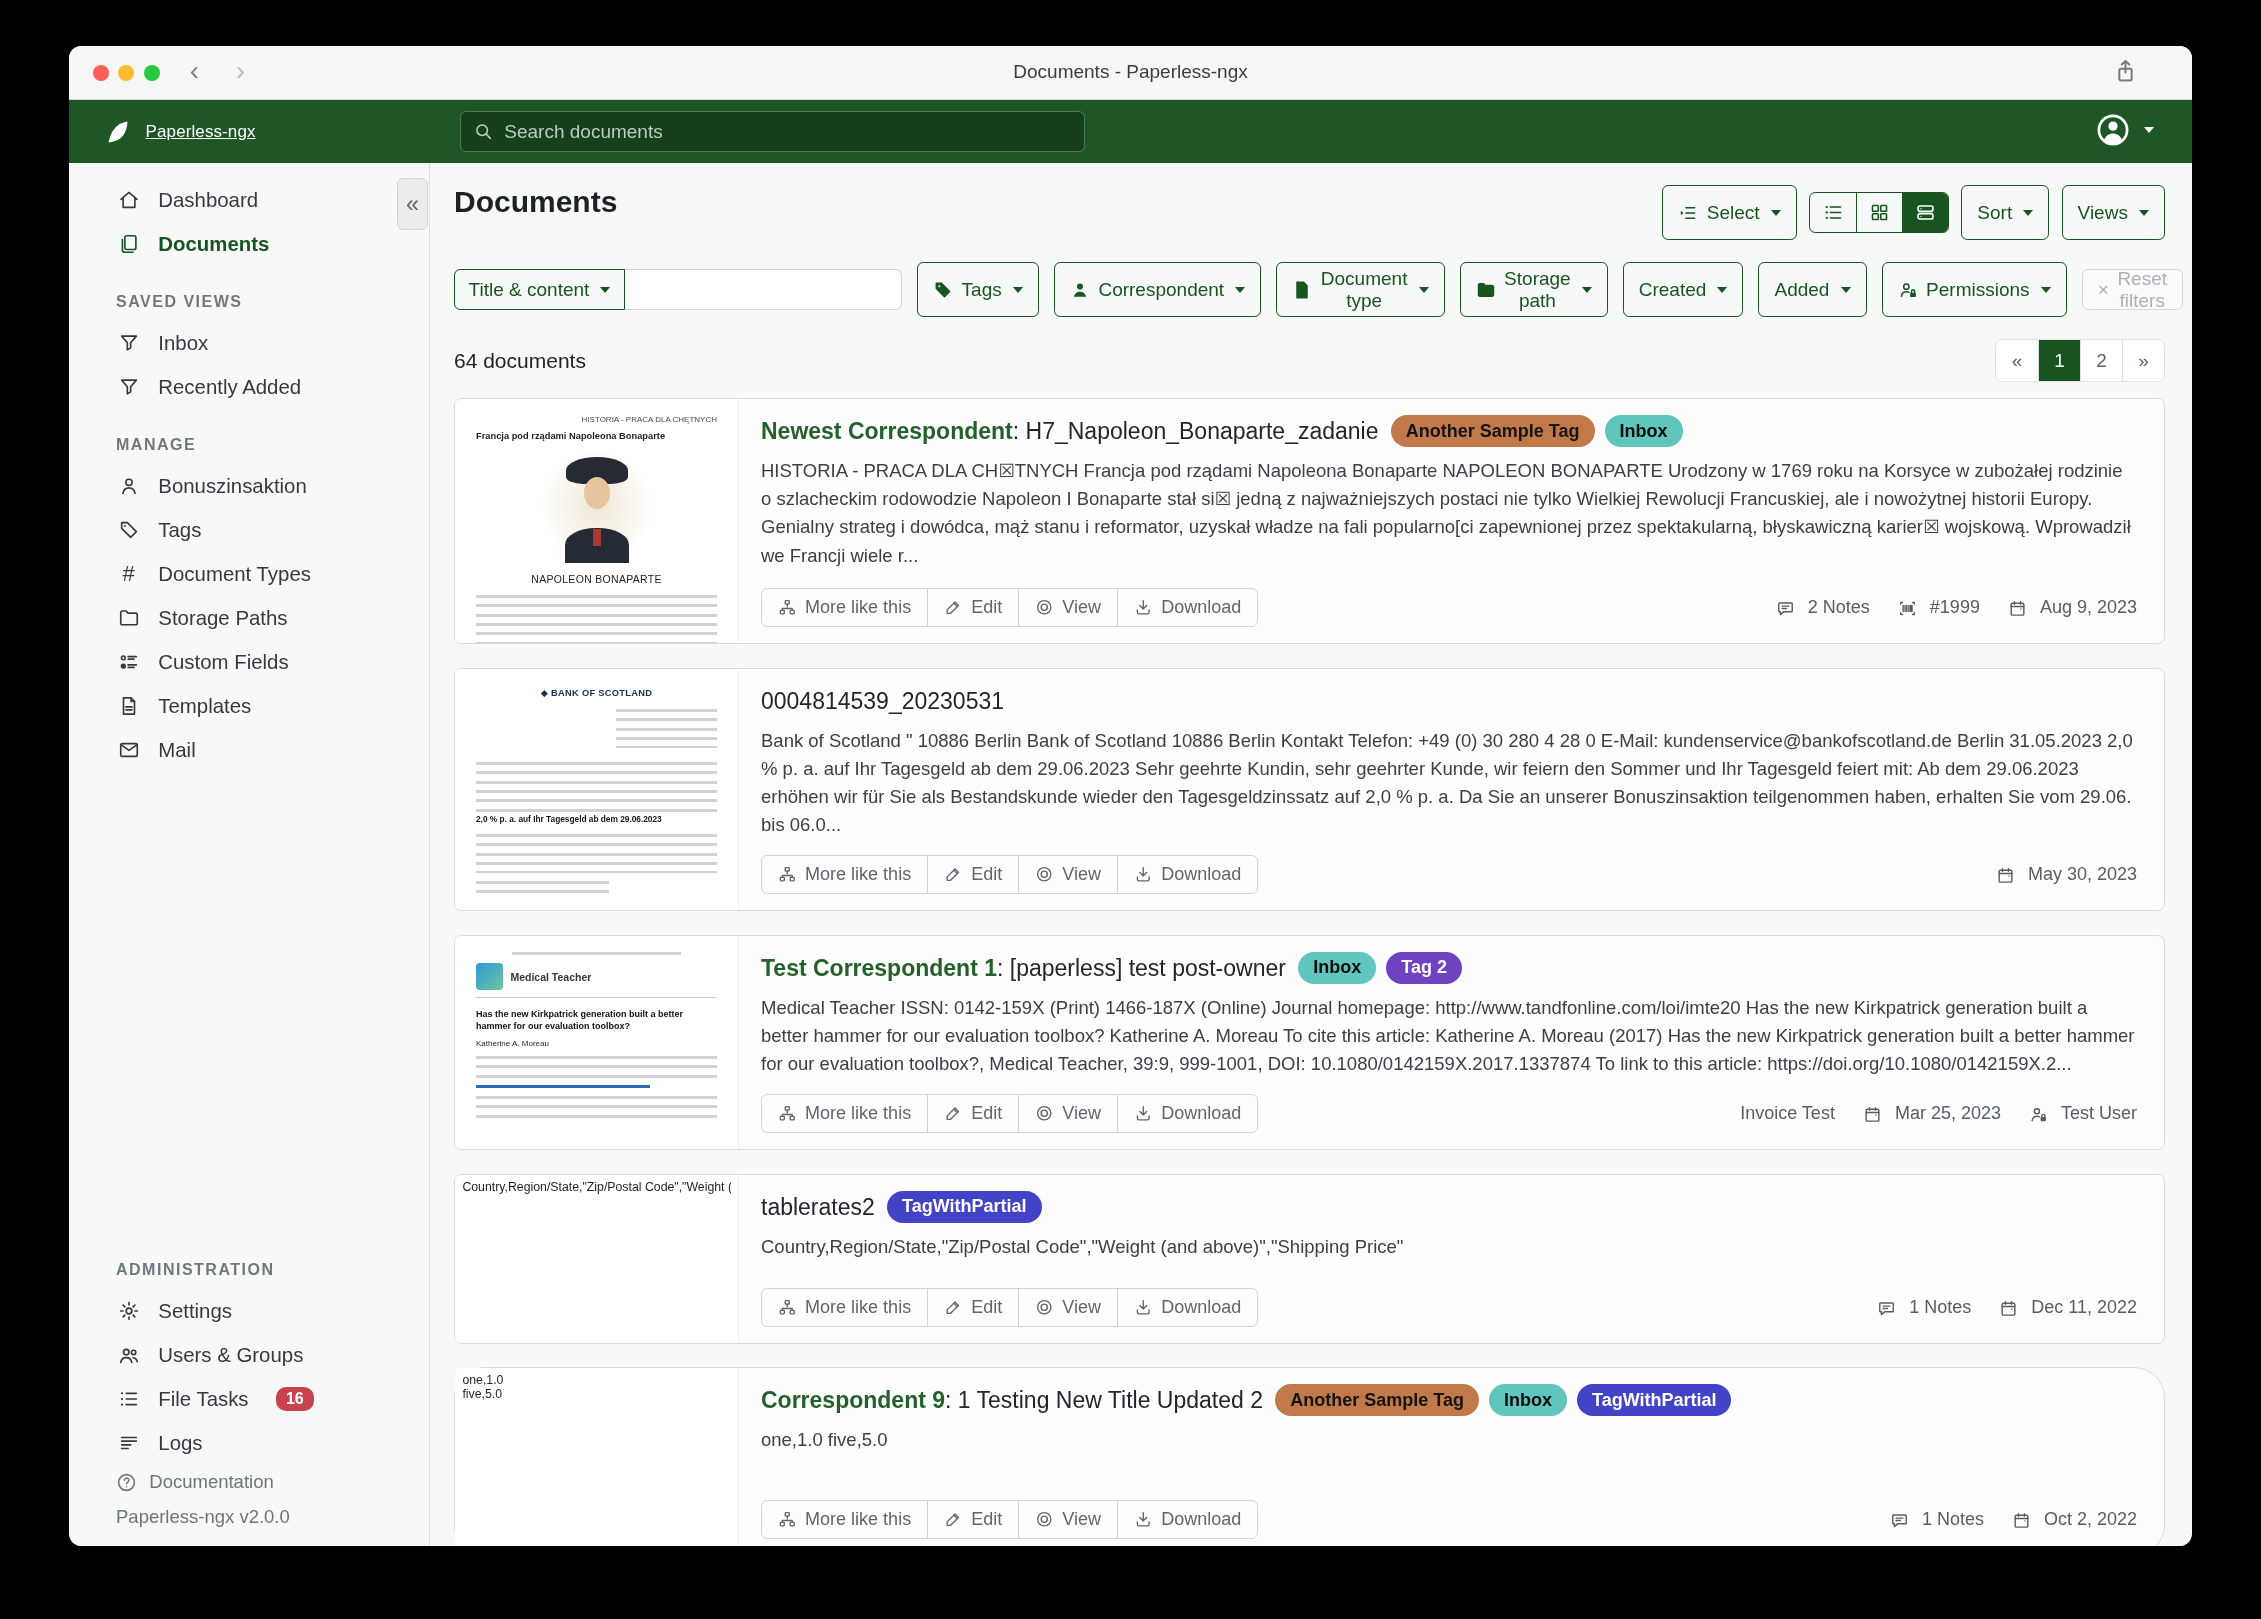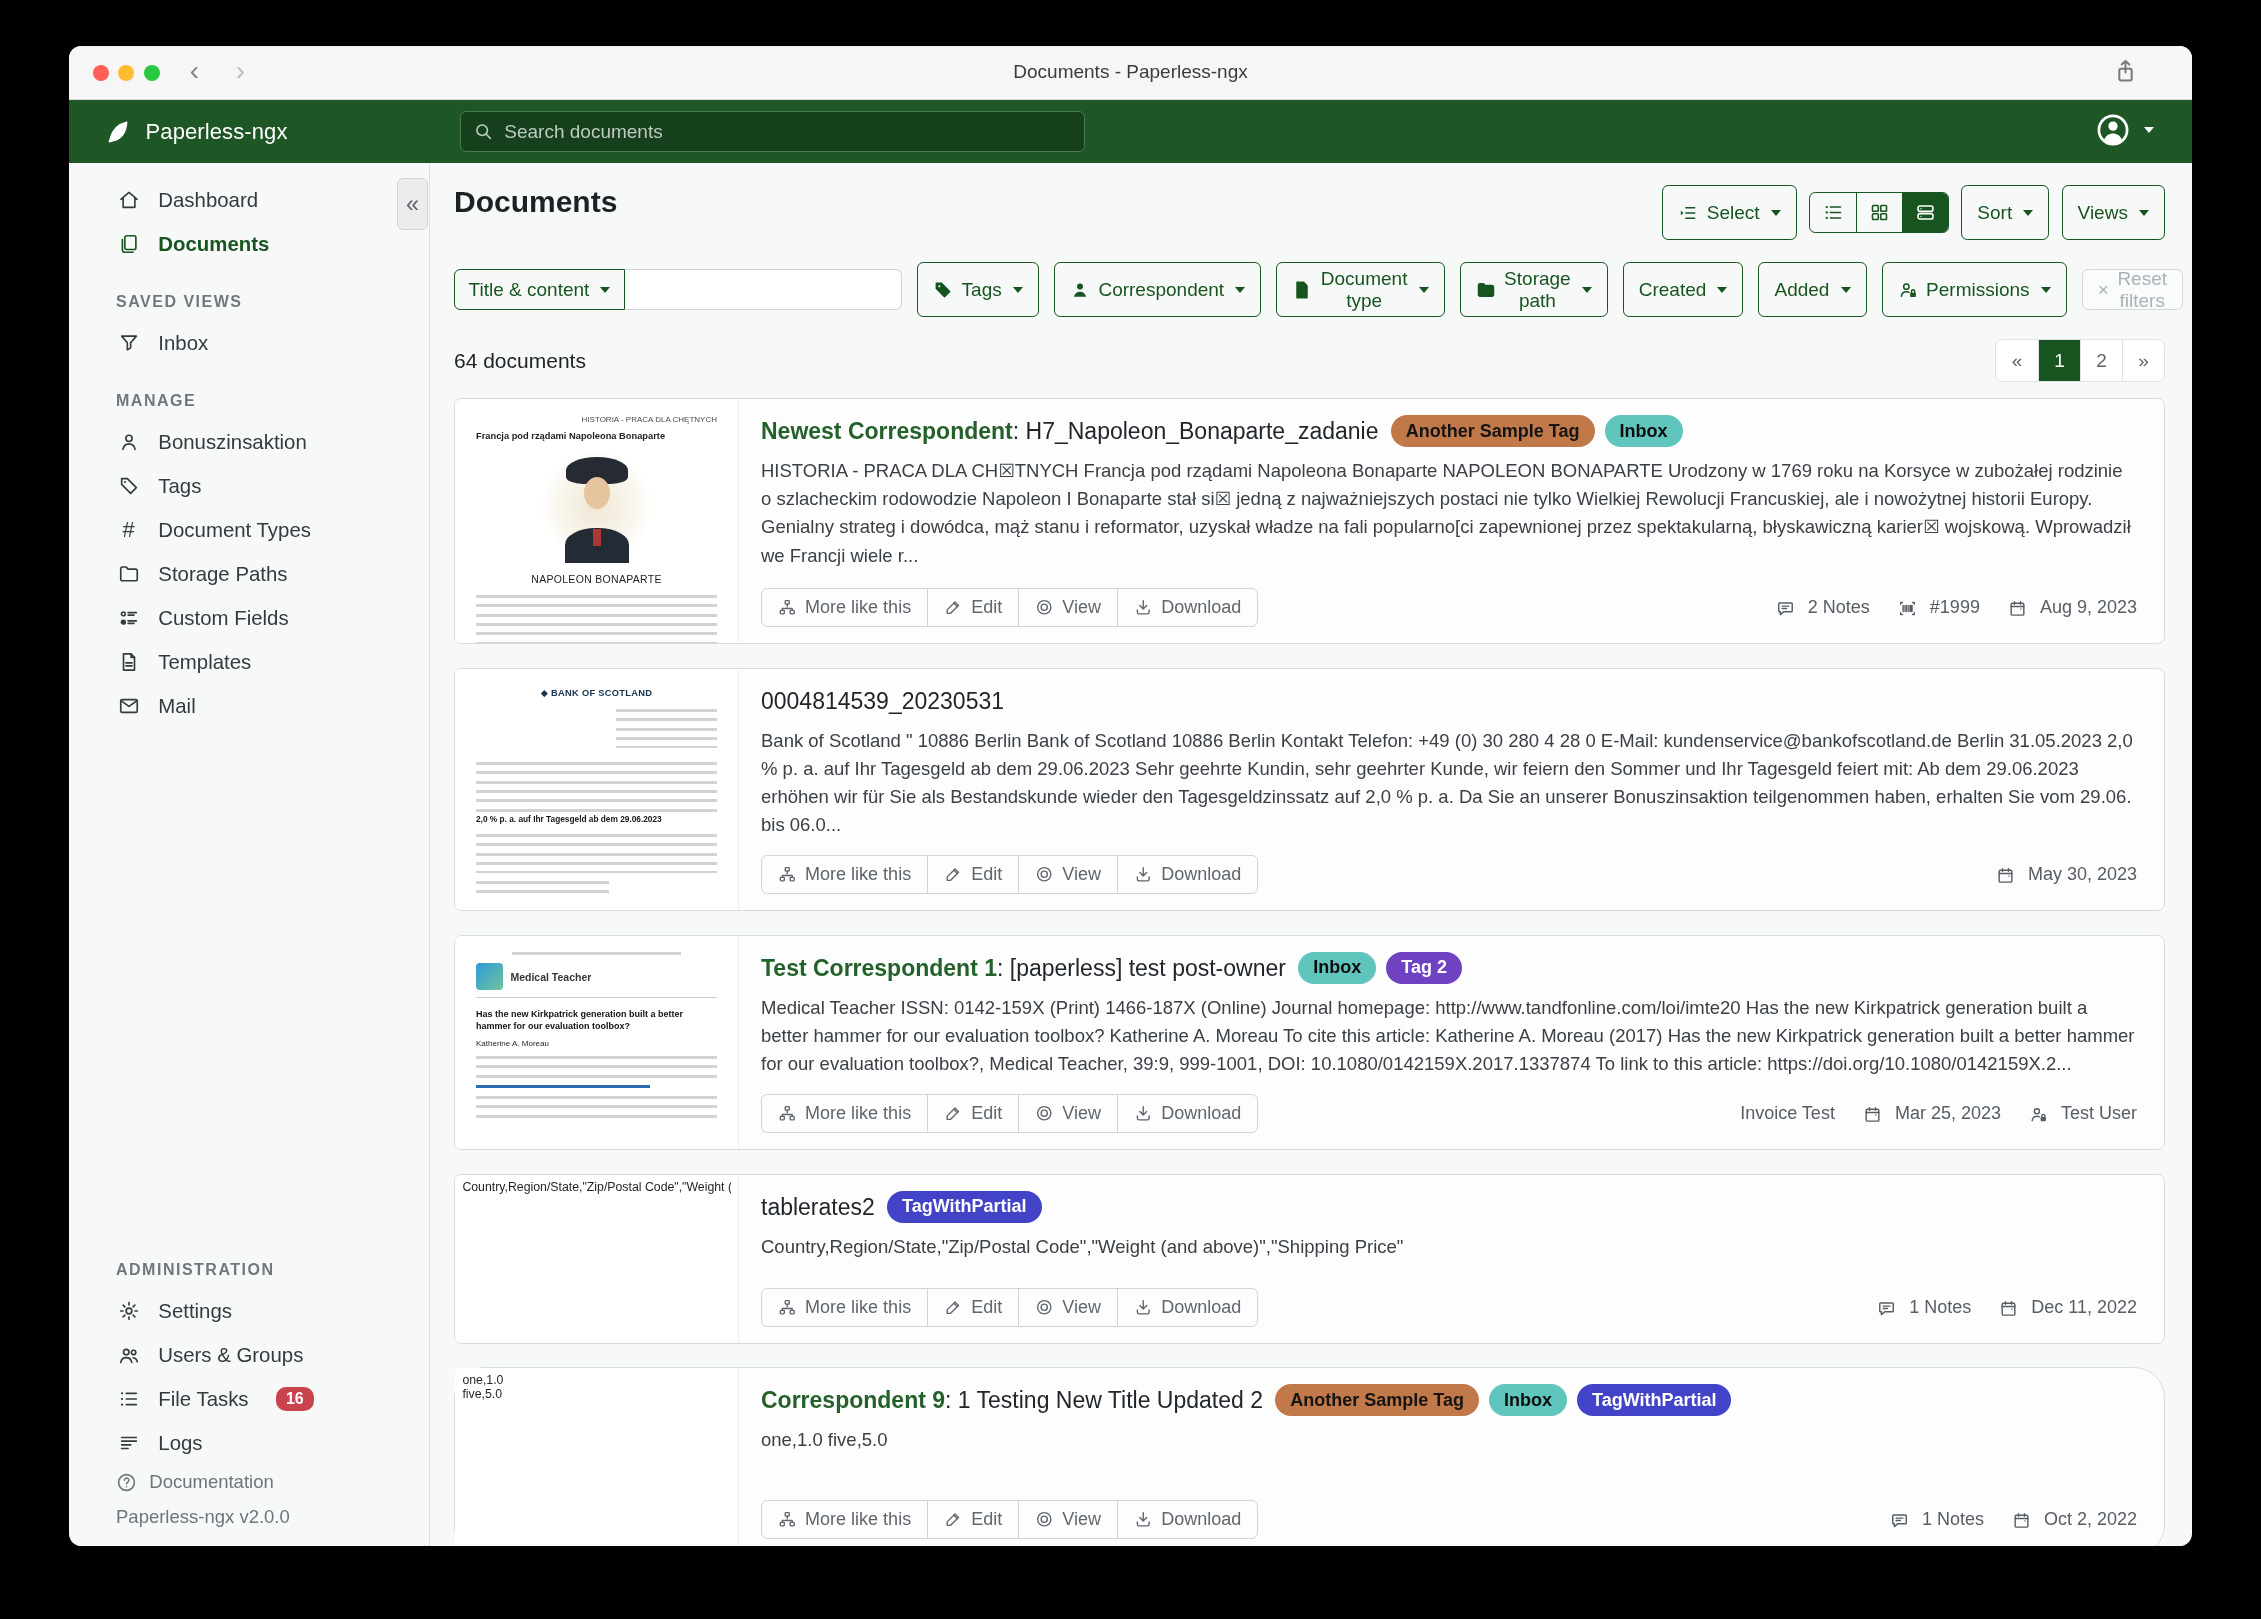--- a/index.html
+++ b/index.html
@@ -14,21 +14,21 @@
   .nav-arrow { position:absolute; top:8.6px; font-size:28px; color:#818181; width:31px; text-align:center; }
   .nav-back{ left:110px; } .nav-fwd{ left:156px; color:#bdbdbd; }
   .win-title { position:absolute; left:0; right:0; top:15px; text-align:center; font-size:19px; color:#3c3c3c; font-weight:500; }
   .share-ic { position:absolute; right:53px; top:12.3px; color:#7a7a7a; }
   .share-ic svg{ width:27px; height:27px; }
 
   
   .appbar { position:absolute; left:0; top:54px; right:0; height:63px; background:#1e5626; }
   .brand { position:absolute; left:35px; top:0; height:63px; display:flex; align-items:center; gap:13.6px; color:#fff; }
   .brand svg{ width:28px; height:28px; }
-  .brand-name { font-size:22px; font-weight:500; letter-spacing:0.1px; }
+  .brand-name { font-size:17px; font-weight:500; letter-spacing:0.1px;text-decoration:underline; }
   .searchbox { position:absolute; left:391px; top:11px; width:625px; height:41px; background:rgba(0,0,0,.25); border:1.2px solid #4e7a54; border-radius:6.2px; display:flex; align-items:center; padding:0 12.3px; gap:10px; }
   .searchbox svg{ width:21px; height:21px; color:#c2d0c4; flex:none; }
   .searchbox input { background:transparent; border:none; outline:none; color:#fff; font-size:19px; width:100%; font-family:inherit; }
   .searchbox input::placeholder { color:#bdcabf; }
   .userbtn { position:absolute; right:38px; top:12.3px; display:flex; align-items:center; gap:11px; color:#fff; }
   .userbtn svg{ width:36px; height:36px; }
 
   
   .sidebar { position:absolute; left:12px; top:117px; bottom:0; width:349px; background:#f7f8f8; border-right:0.6px solid #dcdfe2; display:flex; flex-direction:column; padding-top:15px; }
   .collapse-btn { position:absolute; left:328px; top:132px; width:31px; height:52px; background:#ececee; border:0.6px solid #d2d5d8; border-radius:6.2px; color:#5f666d; font-size:23.5px; display:flex; align-items:center; justify-content:center; z-index:5; }
@@ -186,20 +186,28 @@
           <span>Documents</span>
         </div>
         <div class="nav-sec-title">SAVED VIEWS</div>
         <div class="nav-item">
           <span class="icon">
             <svg viewBox="0 0 24 24" fill="none" stroke="currentColor" stroke-width="1.8" stroke-linecap="round" stroke-linejoin="round">
               <path d="M4 4.5h16l-6.2 7.2v5.6l-3.6 2.2v-7.8z"></path>
             </svg>
           </span>
           <span>Inbox</span>
+        </div>
+        <div class="nav-item">
+          <span class="icon">
+            <svg viewBox="0 0 24 24" fill="none" stroke="currentColor" stroke-width="1.8" stroke-linecap="round" stroke-linejoin="round">
+              <path d="M4 4.5h16l-6.2 7.2v5.6l-3.6 2.2v-7.8z"></path>
+            </svg>
+          </span>
+          <span>Recently Added</span>
         </div>
         <div class="nav-sec-title">MANAGE</div>
         <div class="nav-item">
           <span class="icon">
             <svg viewBox="0 0 24 24" fill="none" stroke="currentColor" stroke-width="1.8" stroke-linecap="round" stroke-linejoin="round">
               <circle cx="12" cy="8" r="3.4"></circle>
               <path d="M5.4 20c.8-4 3.4-6 6.6-6s5.8 2 6.6 6"></path>
             </svg>
           </span>
           <span>Bonuszinsaktion</span>

